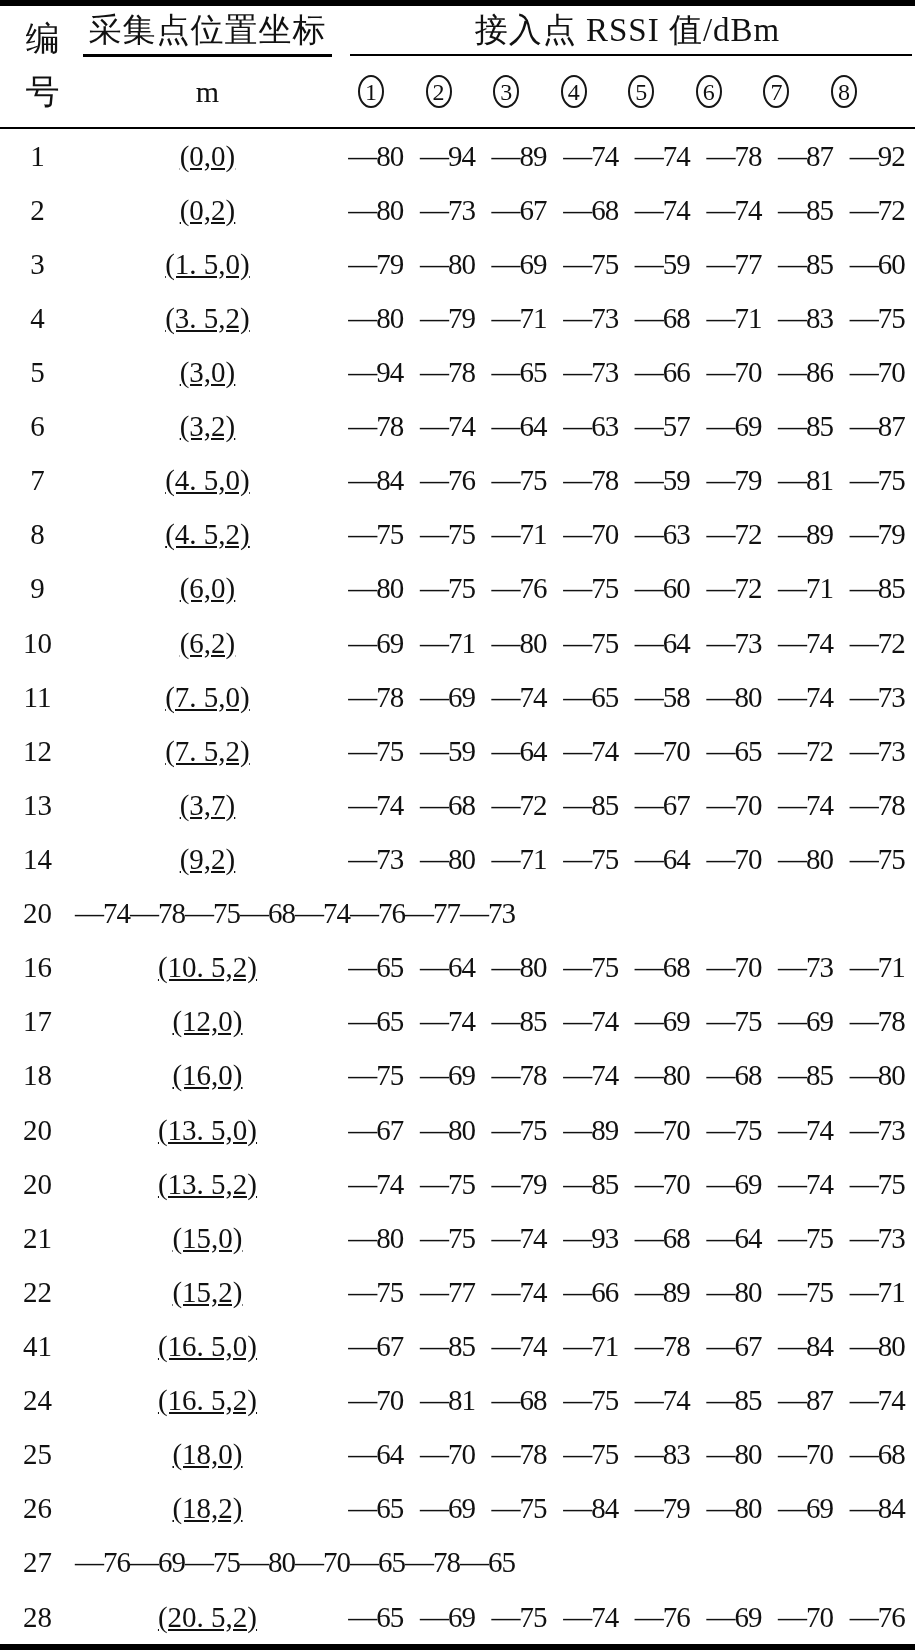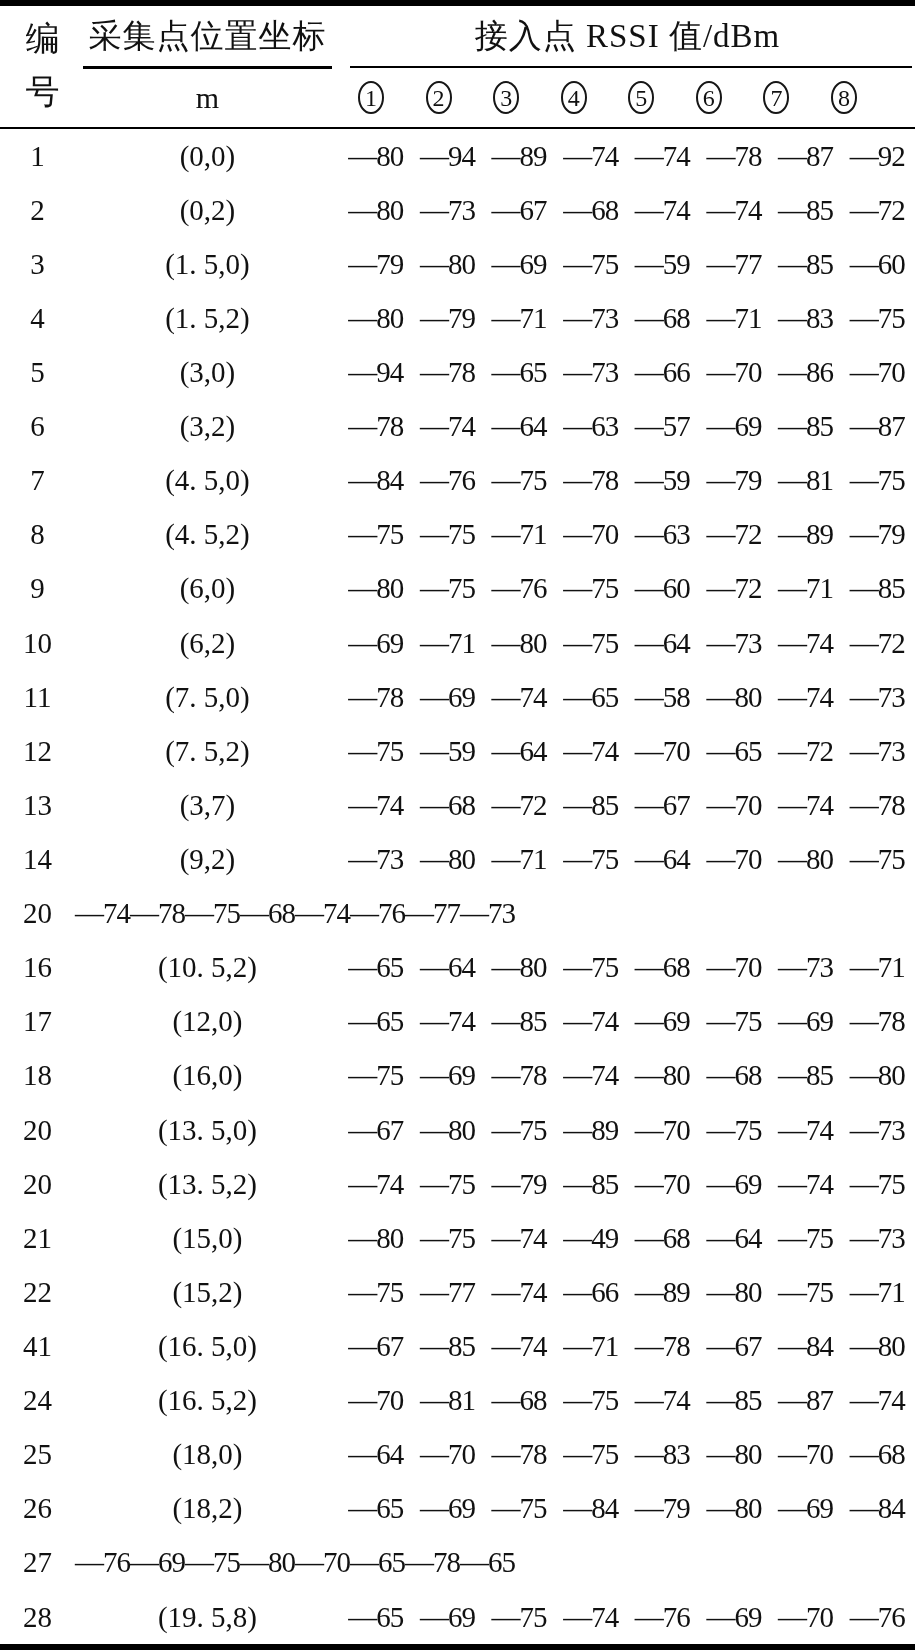--- a/index.html
+++ b/index.html
@@ -28,21 +28,21 @@
   .col-no {
     display: flex;
     flex-direction: column;
     justify-content: space-around;
     align-items: center;
     font-size: 34px;
     padding: 6px 0 8px 10px;
   }
   .col-stack { display: flex; flex-direction: column; }
   .head-title {
-    height: 60px;
+    height: 48px;
     display: flex;
     align-items: center;
     justify-content: center;
     font-size: 33px;
     letter-spacing: 1px;
     white-space: nowrap;
   }
   .midrule-pos  { height: 3px; background: #000; margin: 0 8px;  flex: none; }
   .midrule-rssi { height: 2px; background: #000; margin: 0 3px 0 10px; flex: none; }
   .head-sub {
@@ -78,21 +78,21 @@
     display: flex;
     flex-direction: column;
   }
   .row {
     flex: 1;
     display: grid;
     grid-template-columns: 75px 265px 1fr;
     align-items: center;
   }
   .cell-no    { text-align: center; font-size: 29px; }
-  .cell-coord { text-align: center; font-size: 29px; white-space: pre; }
+  .cell-coord { text-align: center; font-size: 29px; white-space: pre; text-decoration: underline; }
   .cell-vals  { display: flex; padding-right: 2px; }
   .val {
     flex: 1;
     text-align: center;
     font-size: 29px;
     white-space: nowrap;
     letter-spacing: -1px;
   }
 </style>
 </head>
@@ -171,21 +171,21 @@
           <span class="val">—75</span>
           <span class="val">—59</span>
           <span class="val">—77</span>
           <span class="val">—85</span>
           <span class="val">—60</span>
         </span>
   </div>
 
   <div class="row">
     <span class="cell-no">4</span>
-    <span class="cell-coord">(1. 5,2)</span>
+    <span class="cell-coord">(3. 5,2)</span>
     <span class="cell-vals">
           <span class="val">—80</span>
           <span class="val">—79</span>
           <span class="val">—71</span>
           <span class="val">—73</span>
           <span class="val">—68</span>
           <span class="val">—71</span>
           <span class="val">—83</span>
           <span class="val">—75</span>
         </span>
@@ -430,21 +430,21 @@
         </span>
   </div>
 
   <div class="row">
     <span class="cell-no">21</span>
     <span class="cell-coord">(15,0)</span>
     <span class="cell-vals">
           <span class="val">—80</span>
           <span class="val">—75</span>
           <span class="val">—74</span>
-          <span class="val">—49</span>
+          <span class="val">—93</span>
           <span class="val">—68</span>
           <span class="val">—64</span>
           <span class="val">—75</span>
           <span class="val">—73</span>
         </span>
   </div>
 
   <div class="row">
     <span class="cell-no">22</span>
     <span class="cell-coord">(15,2)</span>
@@ -529,21 +529,21 @@
           <span class="val">—80</span>
           <span class="val">—70</span>
           <span class="val">—65</span>
           <span class="val">—78</span>
           <span class="val">—65</span>
         </span>
   </div>
 
   <div class="row">
     <span class="cell-no">28</span>
-    <span class="cell-coord">(19. 5,8)</span>
+    <span class="cell-coord">(20. 5,2)</span>
     <span class="cell-vals">
           <span class="val">—65</span>
           <span class="val">—69</span>
           <span class="val">—75</span>
           <span class="val">—74</span>
           <span class="val">—76</span>
           <span class="val">—69</span>
           <span class="val">—70</span>
           <span class="val">—76</span>
         </span>

